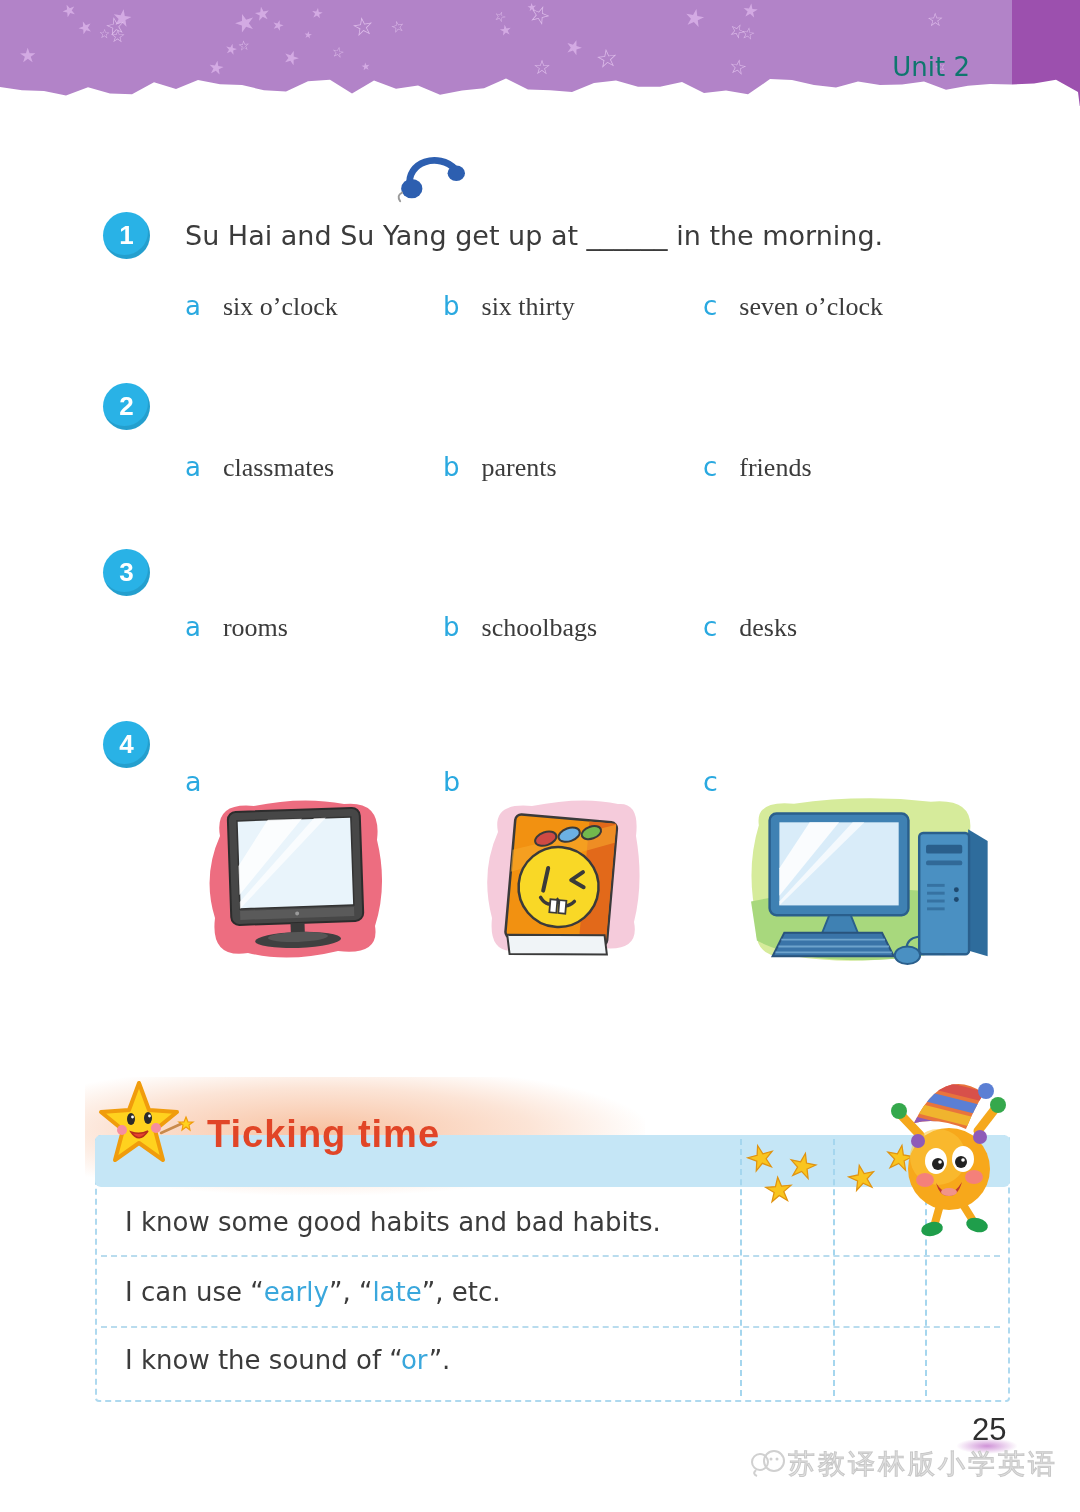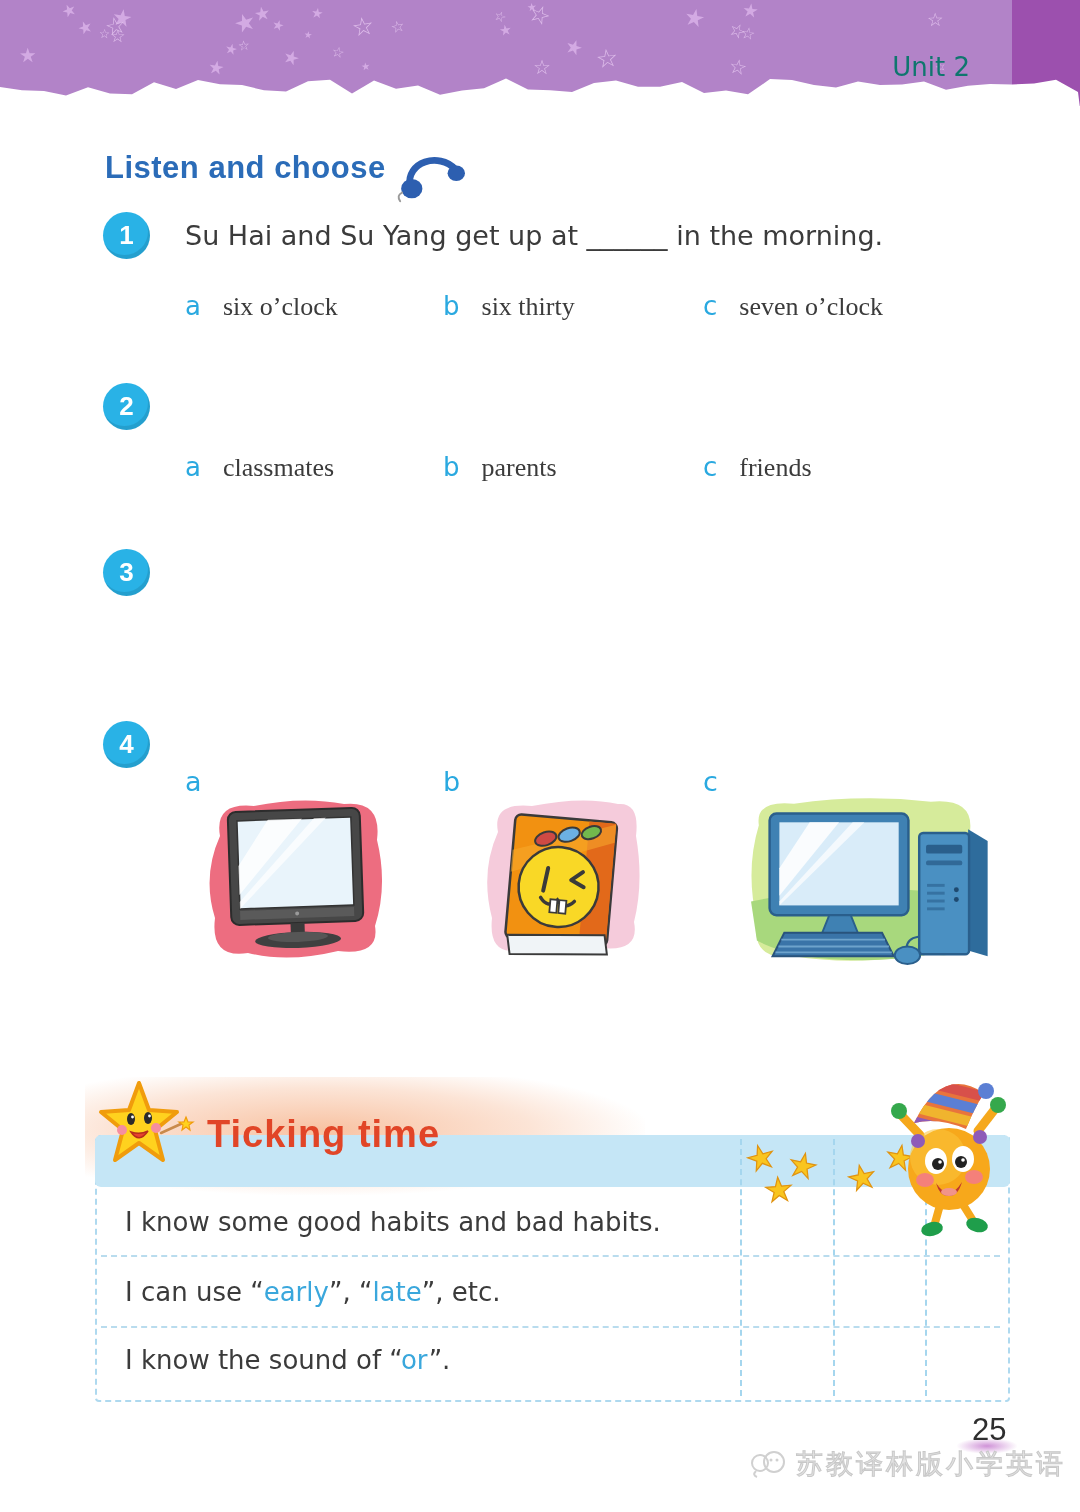--- a/index.html
+++ b/index.html
@@ -50,21 +50,21 @@
   .kw{color:#3aa7dc;}
   .tstar{position:absolute;font-size:33px;color:#f9c51f;-webkit-text-stroke:1.2px #e09310;z-index:3;line-height:1;}
   .star-char{position:absolute;left:-6px;top:-12px;width:108px;height:104px;z-index:4;}
   .mascot{position:absolute;left:793px;top:-8px;width:122px;height:168px;z-index:4;}
 
   
   .smudge{position:absolute;left:956px;top:1438px;width:62px;height:16px;border-radius:50%;
           background:radial-gradient(ellipse, rgba(199,127,208,.85), rgba(199,127,208,0) 70%);}
   .pageno{position:absolute;left:972px;top:1412px;font-size:31px;font-weight:normal;color:#2e2e2e;
           font-family:"Liberation Sans",sans-serif;}
-  .wm{position:absolute;left:748px;top:1446px;display:flex;align-items:center;gap:8px;}
+  .wm{position:absolute;left:748px;top:1446px;display:flex;align-items:flex-start;gap:0;}
   .wm-text{font-size:27px;letter-spacing:3px;color:#e3e3e3;-webkit-text-stroke:1px #c8c8c8;white-space:nowrap;}
 </style>
 </head>
 <body>
 
 <div class="page">
 
   <div class="banner">
     <div id="banner-stars" style="position:absolute;left:0;top:0;width:1010px;height:80px;">
         <span class="bstar" style="left: 595.802px; top: 47.1835px; font-size: 24.8377px; transform: rotate(-6.96555deg); color: rgba(224, 192, 236, 0.95);">☆</span>
@@ -102,21 +102,20 @@
         <span class="bstar" style="left: 493.844px; top: 10.0072px; font-size: 13.515px; transform: rotate(20.3045deg); color: rgba(224, 192, 236, 0.95);">☆</span>
         <span class="bstar" style="left: 528.802px; top: 2.72763px; font-size: 24.0529px; transform: rotate(21.7193deg); color: rgba(224, 192, 236, 0.95);">☆</span>
       </div>
     <div class="banner-stripe"></div>
     <svg class="torn">
       <path id="torn-path" fill="#ffffff" d="M0,34 L0,14 L0,12.9 L22,16.2 L44,17.0 L66,21.5 L88,13.2 L110,19.4 L132,20.3 L154,8.2 L176,15.1 L198,6.1 L220,10.2 L242,11.1 L264,16.2 L286,17.5 L308,7.3 L330,5.8 L352,19.5 L374,6.6 L396,14.8 L418,11.5 L440,20.7 L462,16.6 L484,14.3 L506,4.4 L528,15.5 L550,16.2 L572,17.9 L594,9.1 L616,6.5 L638,12.8 L660,12.7 L682,8.1 L704,19.1 L726,16.5 L748,20.3 L770,5.1 L792,5.9 L814,11.1 L836,13.6 L858,7.6 L880,10.9 L902,10.6 L924,7.6 L946,15.8 L968,11.7 L990,10.1 L1012,10.4 L1034,9.4 L1056,5.7 L1078,18.0 L1080,34 Z"></path>
     </svg>
   </div>
   <div class="unit-label">Unit 2</div>
 
-  <div class="act-title">Listen and choose</div>
   <svg class="hp" viewBox="0 0 80 62">
     <path d="M14,40 C10,14 44,4 61,22" stroke="#2d5fb0" stroke-width="7" fill="none" stroke-linecap="round"></path>
     <ellipse cx="16" cy="42" rx="11" ry="10" fill="#2d5fb0"></ellipse>
     <ellipse cx="62" cy="26" rx="9" ry="8" fill="#2d5fb0"></ellipse>
     <path d="M6,46 q-6,3 -2,9" stroke="#9a9a9a" stroke-width="2" fill="none" stroke-linecap="round"></path>
   </svg>
 
   <div class="qbadge" style="top:212px">1</div>
   <div class="qtext" style="top:220px">Su Hai and Su Yang get up at ______ in the morning.</div>
   <div class="opts" style="top:291px">
@@ -126,20 +125,25 @@
   </div>
 
   <div class="qbadge" style="top:383px">2</div>
   <div class="opts" style="top:452px">
     <span class="opt o1"><span class="letter">a</span><span class="olabel">classmates</span></span>
     <span class="opt o2"><span class="letter">b</span><span class="olabel">parents</span></span>
     <span class="opt o3"><span class="letter">c</span><span class="olabel">friends</span></span>
   </div>
 
   <div class="qbadge" style="top:549px">3</div>
+  <div class="opts" style="top:612px">
+    <span class="opt o1"><span class="letter">a</span><span class="olabel">rooms</span></span>
+    <span class="opt o2"><span class="letter">b</span><span class="olabel">schoolbags</span></span>
+    <span class="opt o3"><span class="letter">c</span><span class="olabel">desks</span></span>
+  </div>
 
   <div class="qbadge" style="top:721px">4</div>
   <span class="pic-letter pl-a">a</span>
   <span class="pic-letter pl-b">b</span>
   <span class="pic-letter pl-c">c</span>
 
   <svg class="img-a" viewBox="0 0 205 180">
     <path d="M28,46 Q22,12 62,16 Q110,6 152,14 Q190,10 185,50 Q196,95 183,136 Q188,166 146,161 Q96,173 56,163 Q18,169 23,128 Q10,86 28,46 Z" fill="#ed6d80"></path>
     <g transform="rotate(-2 102 90)">
       <rect x="38" y="20" width="132" height="113" rx="8" fill="#474747" stroke="#2c2c2c" stroke-width="2"></rect>

